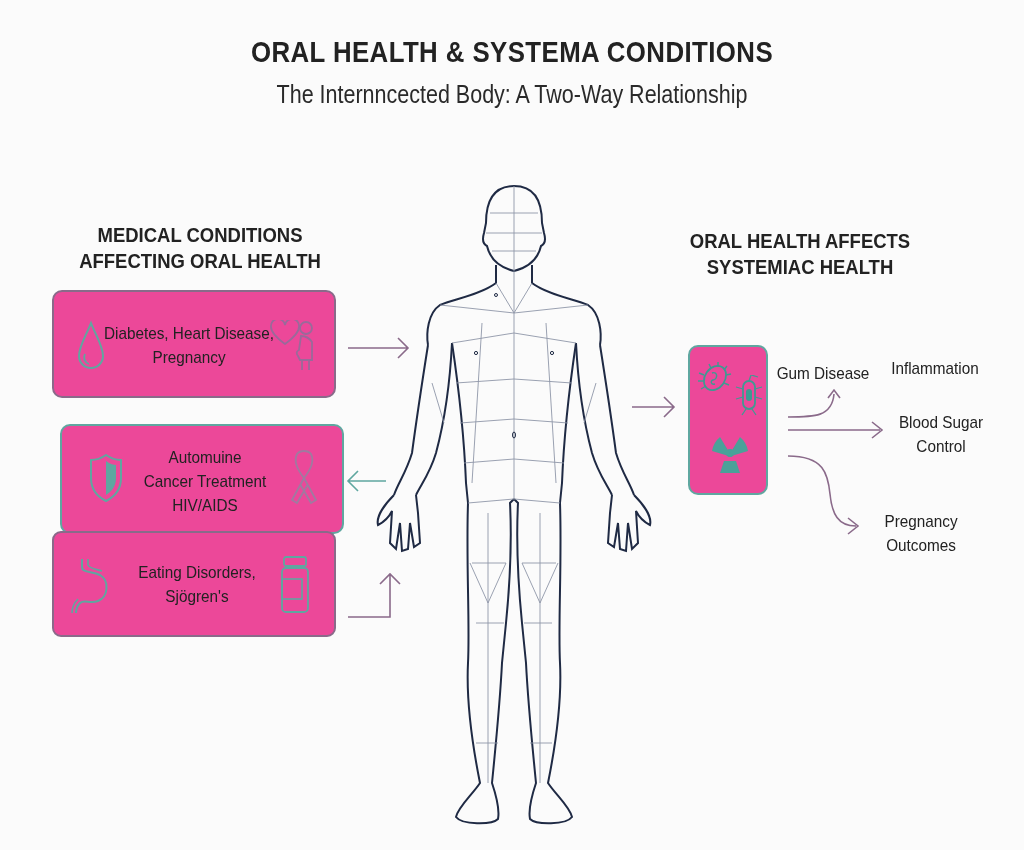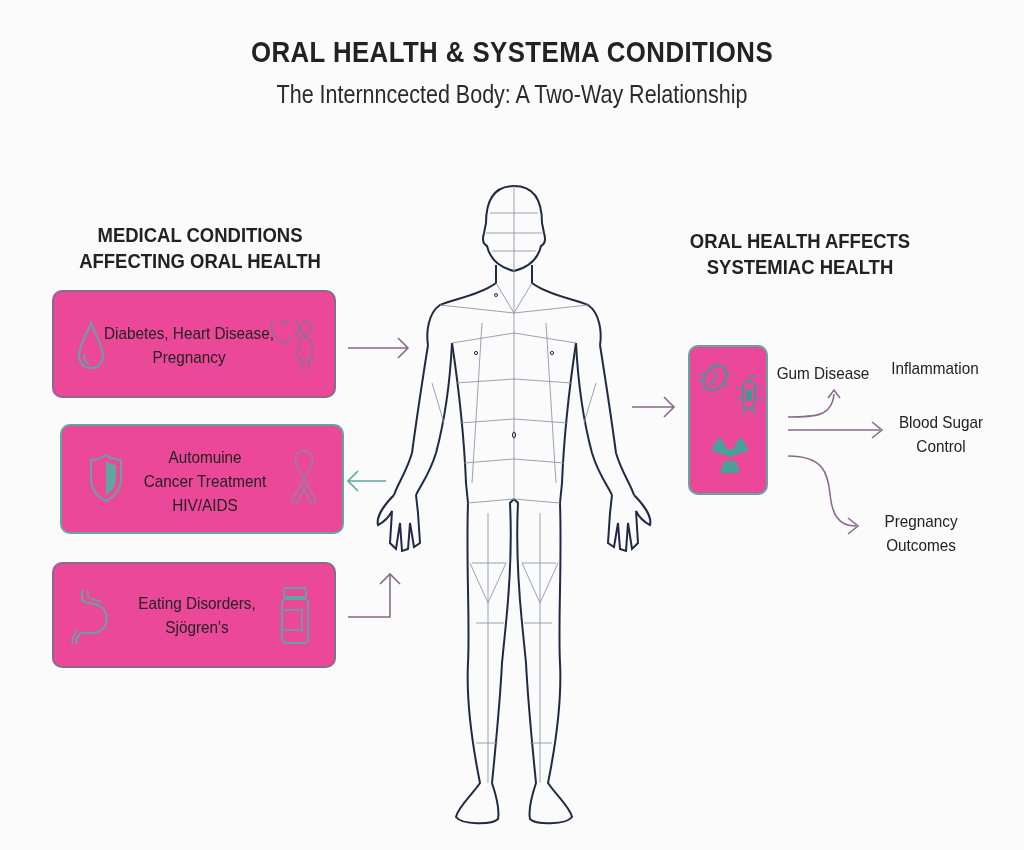--- a/index.html
+++ b/index.html
@@ -90,21 +90,21 @@
     <div>HIV/AIDS</div>
   </div>
   <span class="icon" style="left:224px; top:22px;">
     <svg width="36" height="58" viewBox="0 0 36 58">
         <path d="M18 30 C10 20 8 12 11 6 C14 2 22 2 25 6 C28 12 26 20 18 30 Z" fill="none" stroke="#a07aa0" stroke-width="1.8"></path>
         <path d="M18 30 L6 52 L11 55 L22 36 M18 30 L30 52 L25 55 L14 36" fill="none" stroke="#a07aa0" stroke-width="1.8"></path>
       </svg>
   </span>
 </div>
 
-<div class="box purple" style="left:52px; top:562px; width:284px; height:106px;">
+<div class="box purple" style="left:52px; top:531px; width:284px; height:106px;border-radius:9px;">
   <span class="icon" style="left:16px; top:24px;">
     <svg width="44" height="58" viewBox="0 0 44 58">
         <path d="M12 2 L12 10 C12 16 22 14 30 18 C40 24 38 40 28 44 C20 47 14 42 10 46 C6 50 6 54 6 56" fill="none" stroke="#5fa7a0" stroke-width="2"></path>
         <path d="M18 2 L18 8 C20 12 26 12 32 14" fill="none" stroke="#5fa7a0" stroke-width="1.6"></path>
         <path d="M2 56 C2 50 4 46 8 42" fill="none" stroke="#5fa7a0" stroke-width="1.6"></path>
       </svg>
   </span>
   <div class="box-text" style="left:68px; width:150px; top:28px;">
     <div>Eating Disorders,</div>
     <div>Sjögren's</div>

